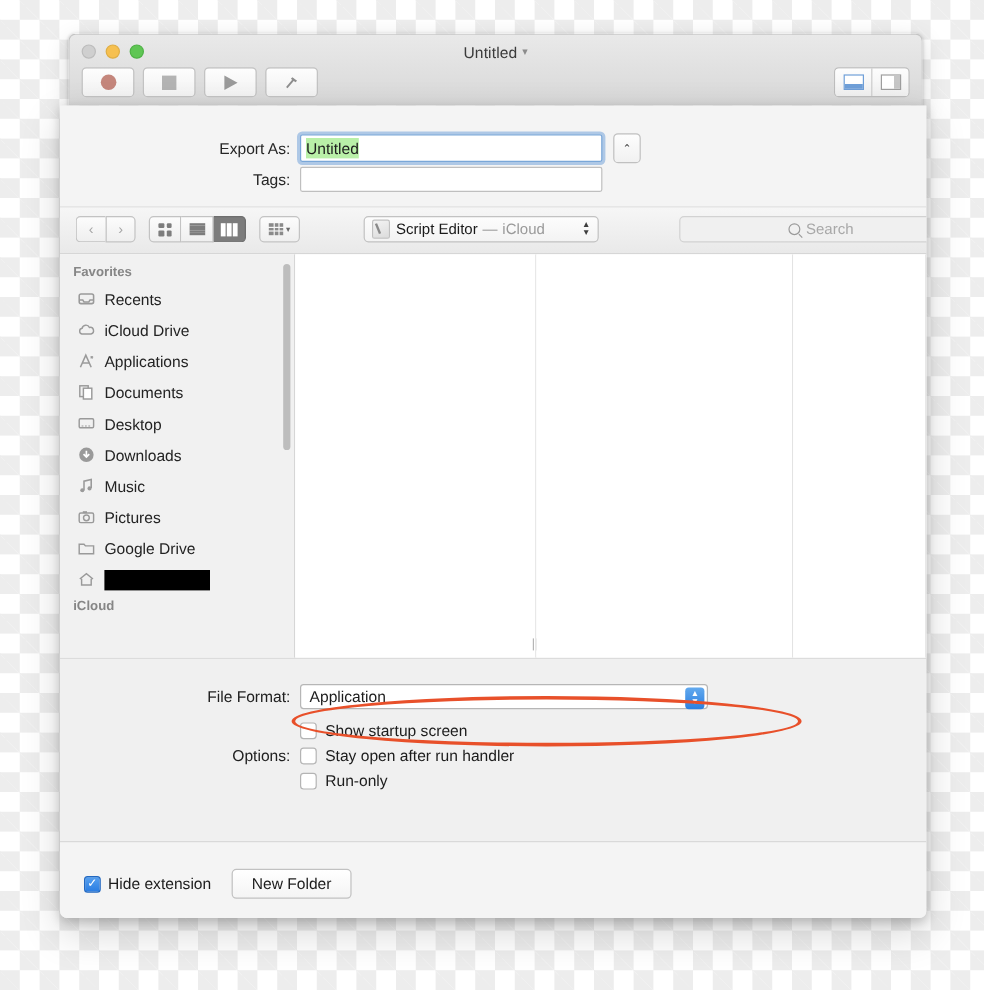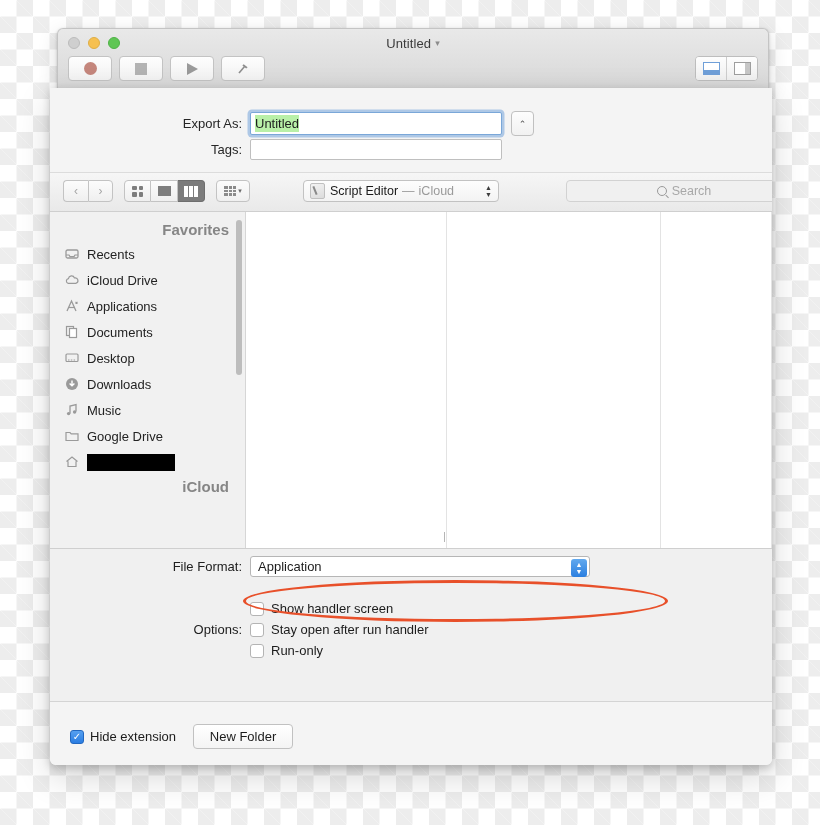--- a/index.html
+++ b/index.html
@@ -308,25 +308,24 @@
   #sidebar {
     width: 196px;
     background: #f1f1f1;
     border-right: 1px solid #d6d6d6;
     position: relative;
     padding-top: 6px;
     box-sizing: border-box;
     overflow: hidden;
   }
   .side-header {
-    font-size: 15px;
+    font-size: 11px;
     color: #868686;
     padding: 3px 16px 3px 11px;
     font-weight: bold;
-    text-align: right;
   }
   .side-item {
     display: flex;
     align-items: center;
     height: 26px;
     padding-left: 14px;
     font-size: 13px;
     color: #232323;
     gap: 7px;
   }
@@ -388,21 +387,21 @@
     position: absolute;
     right: 2px; top: 1.5px;
     width: 16px; height: 18px;
     background: linear-gradient(180deg,#62a9ee 0%,#2b7fe0 100%);
     border-radius: 3px;
     display: flex; flex-direction: column;
     align-items: center; justify-content: center;
     color: #fff; font-size: 7px; line-height: 7px;
   }
 
-  #file-format-row { left: 20px; top: 7px; }
+  #file-format-row { left: 20px; top: 21px; }
   #codesign-row    { left: 20px; top: 122px; }
   #options-row     { left: 20px; top: 52px; }
 
   .opt-checks { display: flex; flex-direction: column; gap: 6px; }
   .check-line { display: flex; align-items: center; gap: 7px; font-size: 13px; color: #1c1c1c; }
   .cbox {
     width: 14px; height: 14px;
     background: #fff;
     border: 1px solid #b4b4b4;
     border-radius: 3px;
@@ -661,20 +660,30 @@
         <span class="si-icon">
           <svg width="16" height="16" viewBox="0 0 16 16">
               <path d="M6 11.5 V4 L12 2.6 v7" fill="none" stroke="#9a9a9a" stroke-width="1.3"></path>
               <circle cx="4.6" cy="11.6" r="1.7" fill="#9a9a9a"></circle>
               <circle cx="10.6" cy="10" r="1.7" fill="#9a9a9a"></circle>
             </svg>
         </span>
         <span>Music</span>
       </div>
 
+      <div class="side-item">
+        <span class="si-icon">
+          <svg width="16" height="16" viewBox="0 0 16 16">
+              <rect x="2" y="4.5" width="12" height="8" rx="1.3" fill="none" stroke="#9a9a9a" stroke-width="1.2"></rect>
+              <circle cx="8" cy="8.5" r="2.4" fill="none" stroke="#9a9a9a" stroke-width="1.2"></circle>
+              <rect x="5" y="3" width="3.5" height="1.6" fill="#9a9a9a"></rect>
+            </svg>
+        </span>
+        <span>Pictures</span>
+      </div>
 
       <div class="side-item">
         <span class="si-icon">
           <svg width="16" height="16" viewBox="0 0 16 16">
               <path d="M2 4.5 h4 l1.2 1.4 h6.8 v6.6 h-12 Z" fill="none" stroke="#9a9a9a" stroke-width="1.2"></path>
             </svg>
         </span>
         <span>Google Drive</span>
       </div>
 
@@ -712,21 +721,21 @@
             <span>▼</span>
           </span>
       </div>
     </div>
 
     <div class="opt-row" id="options-row">
       <span class="opt-label">Options:</span>
       <div class="opt-checks">
         <div class="check-line">
           <span class="cbox"></span>
-          <span>Show handler screen</span>
+          <span>Show startup screen</span>
         </div>
         <div class="check-line">
           <span class="cbox"></span>
           <span>Stay open after run handler</span>
         </div>
         <div class="check-line">
           <span class="cbox"></span>
           <span>Run-only</span>
         </div>
       </div>

